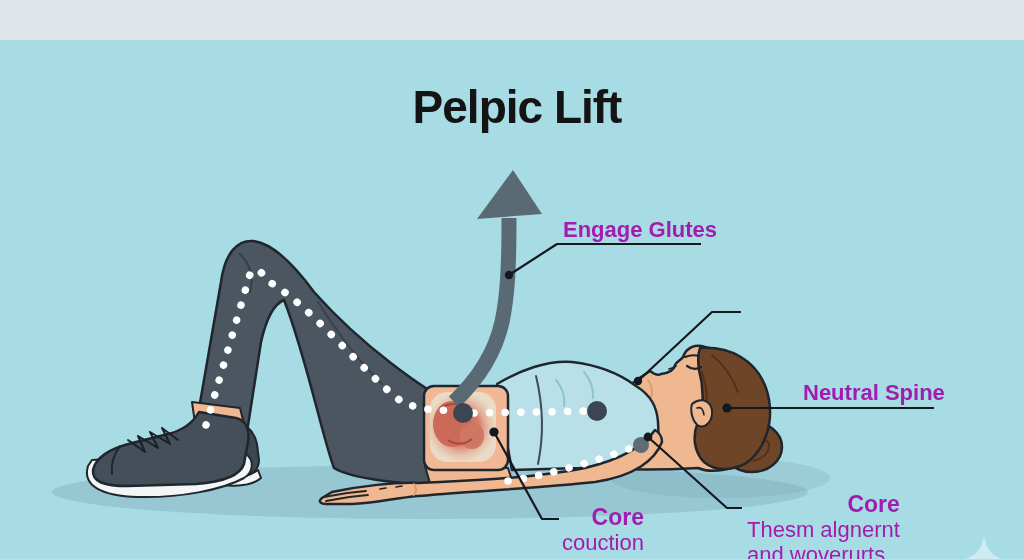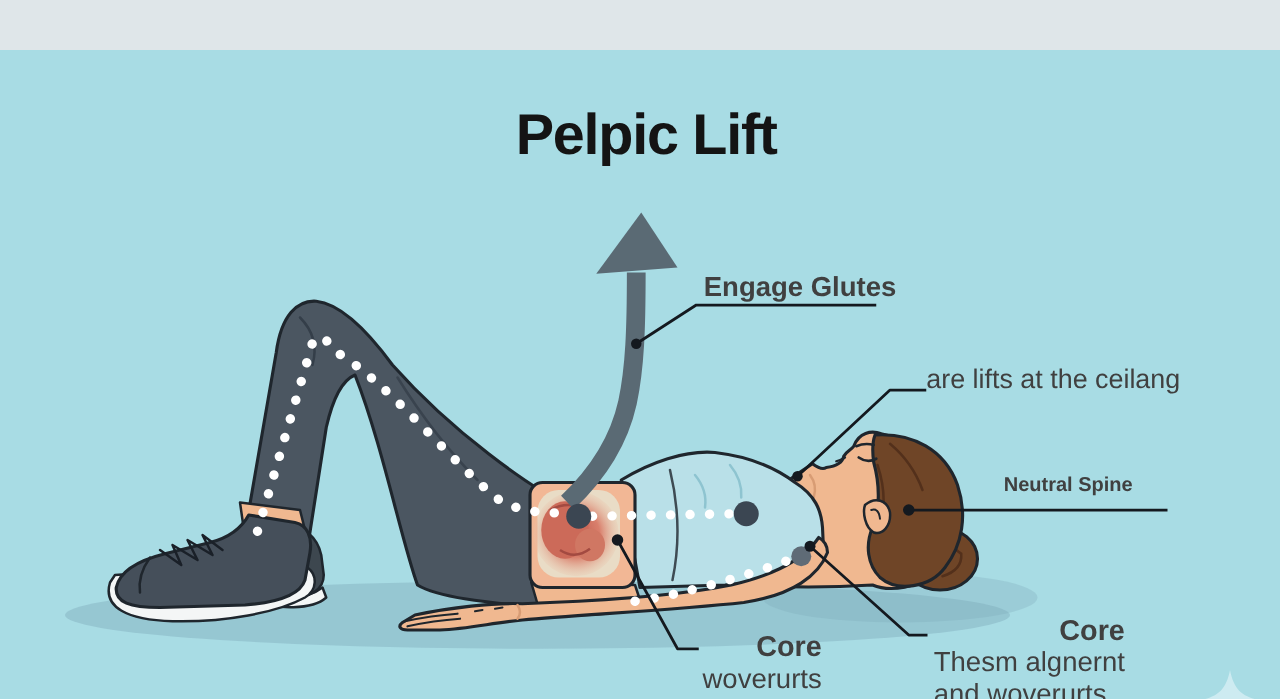--- a/index.html
+++ b/index.html
@@ -1,29 +1,29 @@
 <!DOCTYPE html>
 <html><head>
 <meta charset="utf-8">
 <style>
   html,body{margin:0;padding:0;background:#dfe6e9;}
   .stage{
     position:relative;width:1024px;height:559px;overflow:hidden;
     background:#a8dce4;font-family:"Liberation Sans",sans-serif;margin-top:40px;
   }
   .stage svg{position:absolute;left:0;top:0;}
-  .label{position:absolute;color:#404040;white-space:nowrap;}
+  .label{position:absolute;color:#a21caf;white-space:nowrap;}
   .title{
     position:absolute;left:517px;top:40px;transform:translateX(-50%);
     font-size:46px;font-weight:700;letter-spacing:-1px;color:#141414;white-space:nowrap;
   }
   .lbl-bold{font-weight:700;}
   .engage{left:563px;top:177px;font-size:22px;}
   .alignment{left:741px;top:250px;font-size:21.5px;line-height:26px;font-weight:400;}
-  .neutral{left:803px;top:340px;font-size:16px;}
+  .neutral{left:803px;top:340px;font-size:22px;}
   .core-block .heading{font-size:23px;font-weight:700;line-height:26px;text-align:right;}
   .core-block .body-line{font-size:22px;font-weight:400;line-height:25px;}
   .core-left{left:562px;top:464px;}
   .core-right{left:747px;top:451px;}
 </style>
 </head>
 <body>
 
 <div class="stage">
 
@@ -147,28 +147,27 @@
     </g>
 
     <path d="M984,496 C987,511 993,517 1007,520 C993,523 987,529 984,544 C981,529 975,523 961,520 C975,517 981,511 984,496 Z" fill="#cdebf1"></path>
   </svg>
 
   <div class="title">Pelpic Lift</div>
 
   <div class="label lbl-bold engage">Engage Glutes</div>
 
   <div class="label alignment">
-    <div>are lifts at the ceilang</div>
   </div>
 
   <div class="label lbl-bold neutral">Neutral Spine</div>
 
   <div class="label core-block core-left">
     <div class="heading">Core</div>
-    <div class="body-line">woverurts</div>
+    <div class="body-line">couction</div>
   </div>
 
   <div class="label core-block core-right">
     <div class="heading">Core</div>
     <div class="body-line">Thesm algnernt</div>
     <div class="body-line">and woverurts</div>
   </div>
 
 </div>
 

